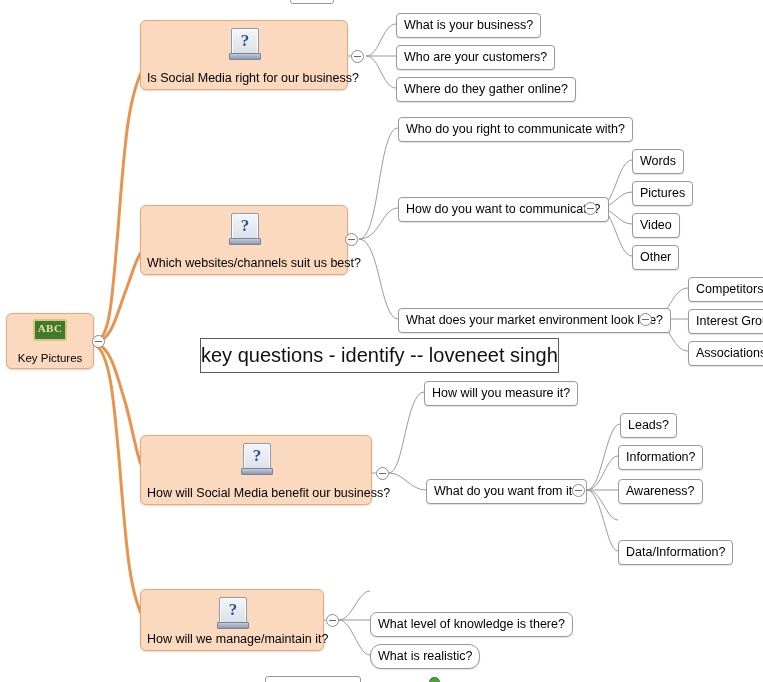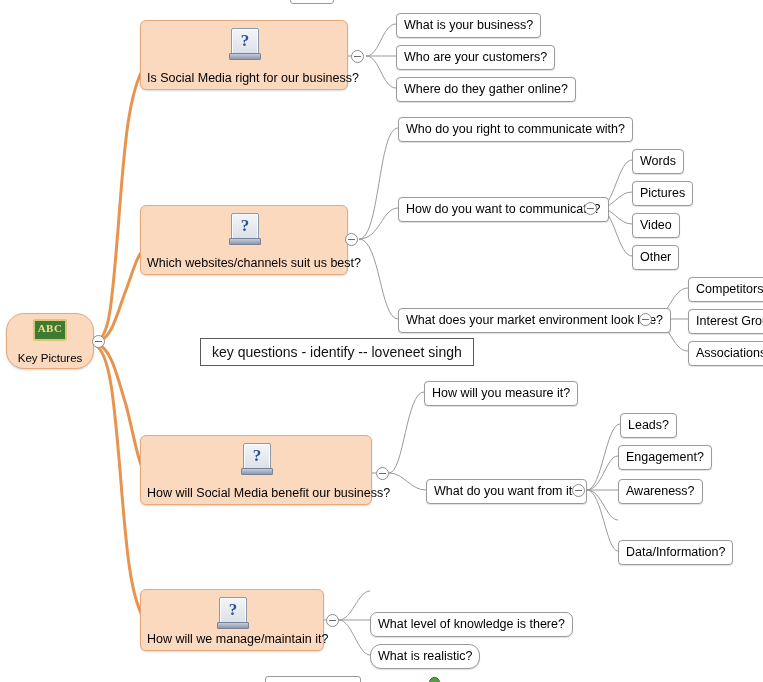--- a/index.html
+++ b/index.html
@@ -84,21 +84,21 @@
   }
   .root {
     position: absolute;
     left: 6px;
     top: 313px;
     width: 88px;
     height: 56px;
     box-sizing: border-box;
     background: #fbd9bf;
     border: 1px solid #e8a97a;
-    border-radius: 18px;
+    border-radius: 6px;
     box-shadow: 0 1px 2px rgba(0,0,0,0.18);
   }
   .root-icon {
     position: absolute;
     left: 50%;
     margin-left: -17px;
     top: 5px;
     width: 34px;
     height: 22px;
     background: #3f7a33;
@@ -141,22 +141,22 @@
     right: 2px;
     top: 5px;
     height: 1px;
     background: #6b6b6b;
   }
   .tooltip {
     position: absolute;
     box-sizing: border-box;
     background: #ffffff;
     border: 1px solid #5a5a5a;
-    padding: 5px 11px;
-    font-size: 14px;
+    padding: 5px 0;
+    font-size: 20px;
     color: #111111;
     white-space: nowrap;
     z-index: 40;
   }
   .stub-top {
     position: absolute;
     left: 290px;
     top: -8px;
     width: 44px;
     height: 12px;
@@ -292,21 +292,21 @@
     </div>
     <div class="branch-label">How will Social Media benefit our business?</div>
   </div>
   <div class="collapser minus" style="left:376px; top:467px;"></div>
 
   <div class="node" style="left:424px; top:381px;">How will you measure it?</div>
   <div class="node" style="left:426px; top:479px;">What do you want from it?</div>
   <div class="collapser minus" style="left:572px; top:484px;"></div>
 
   <div class="node" style="left:620px; top:413px;">Leads?</div>
-  <div class="node" style="left:618px; top:445px;">Engagement?</div>
+  <div class="node" style="left:618px; top:445px;">Information?</div>
   <div class="node" style="left:618px; top:479px;">Awareness?</div>
   <div class="node" style="left:618px; top:540px;">Data/Information?</div>
 
   <div class="branch" style="left:140px; top:589px; width:184px; height:62px;">
     <div class="branch-icon">
       <div class="q">?</div>
       <div class="base"></div>
     </div>
     <div class="branch-label">How will we manage/maintain it?</div>
   </div>

